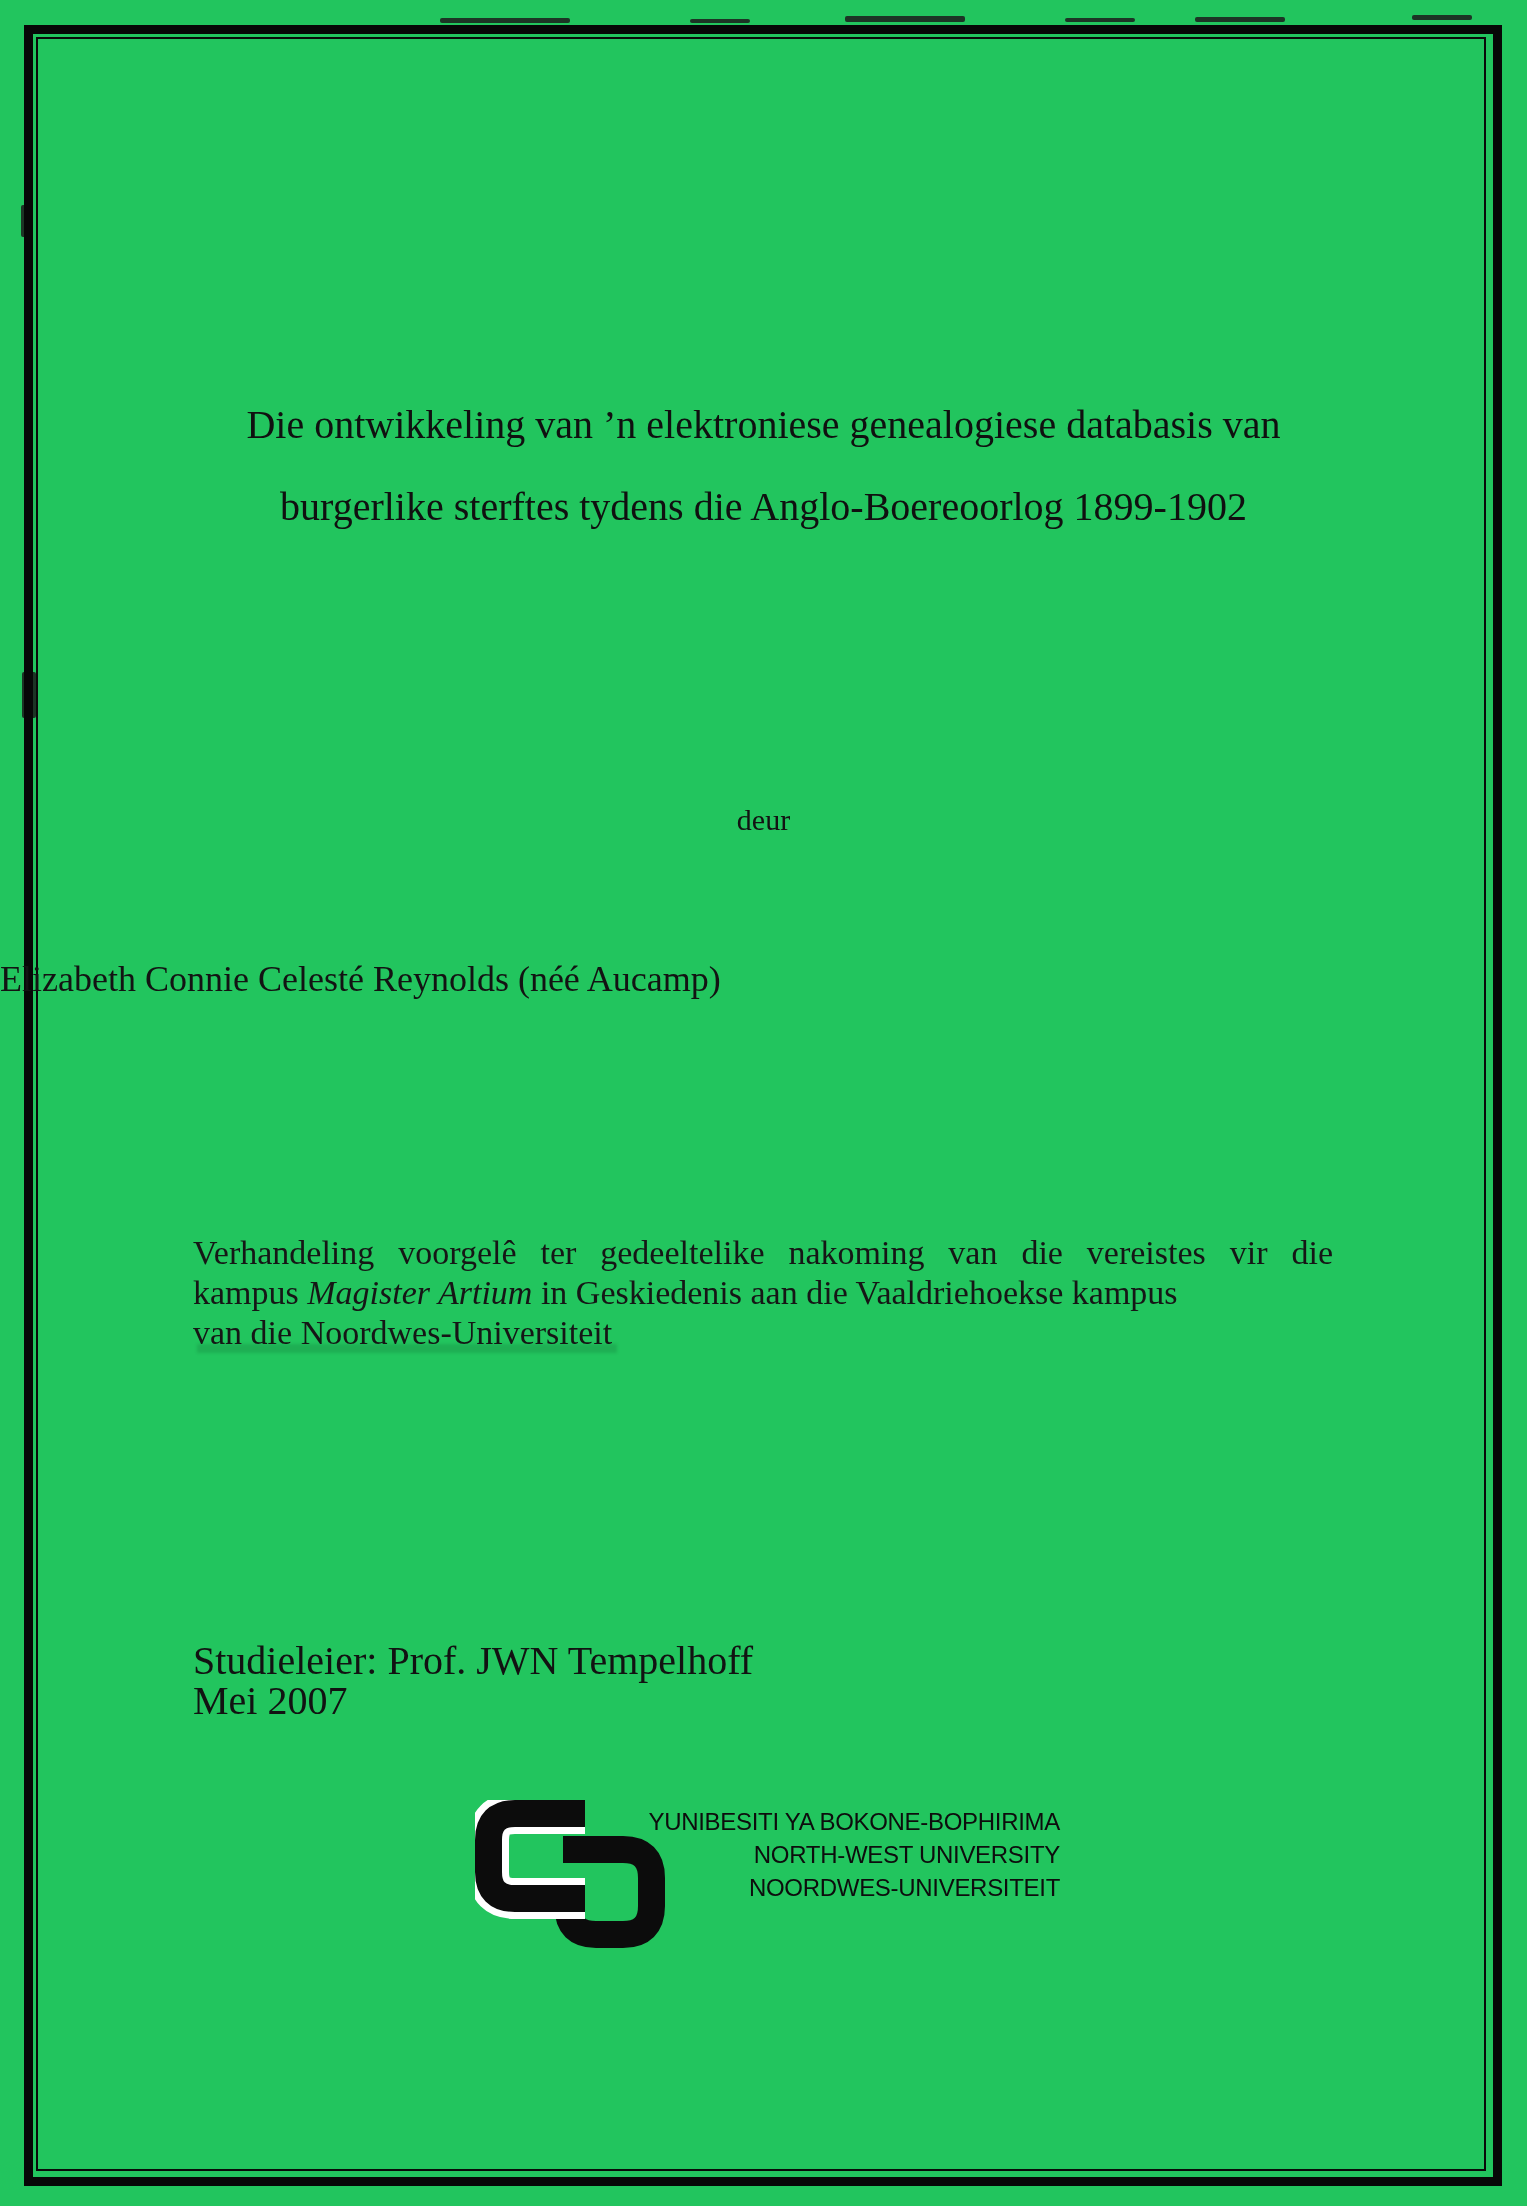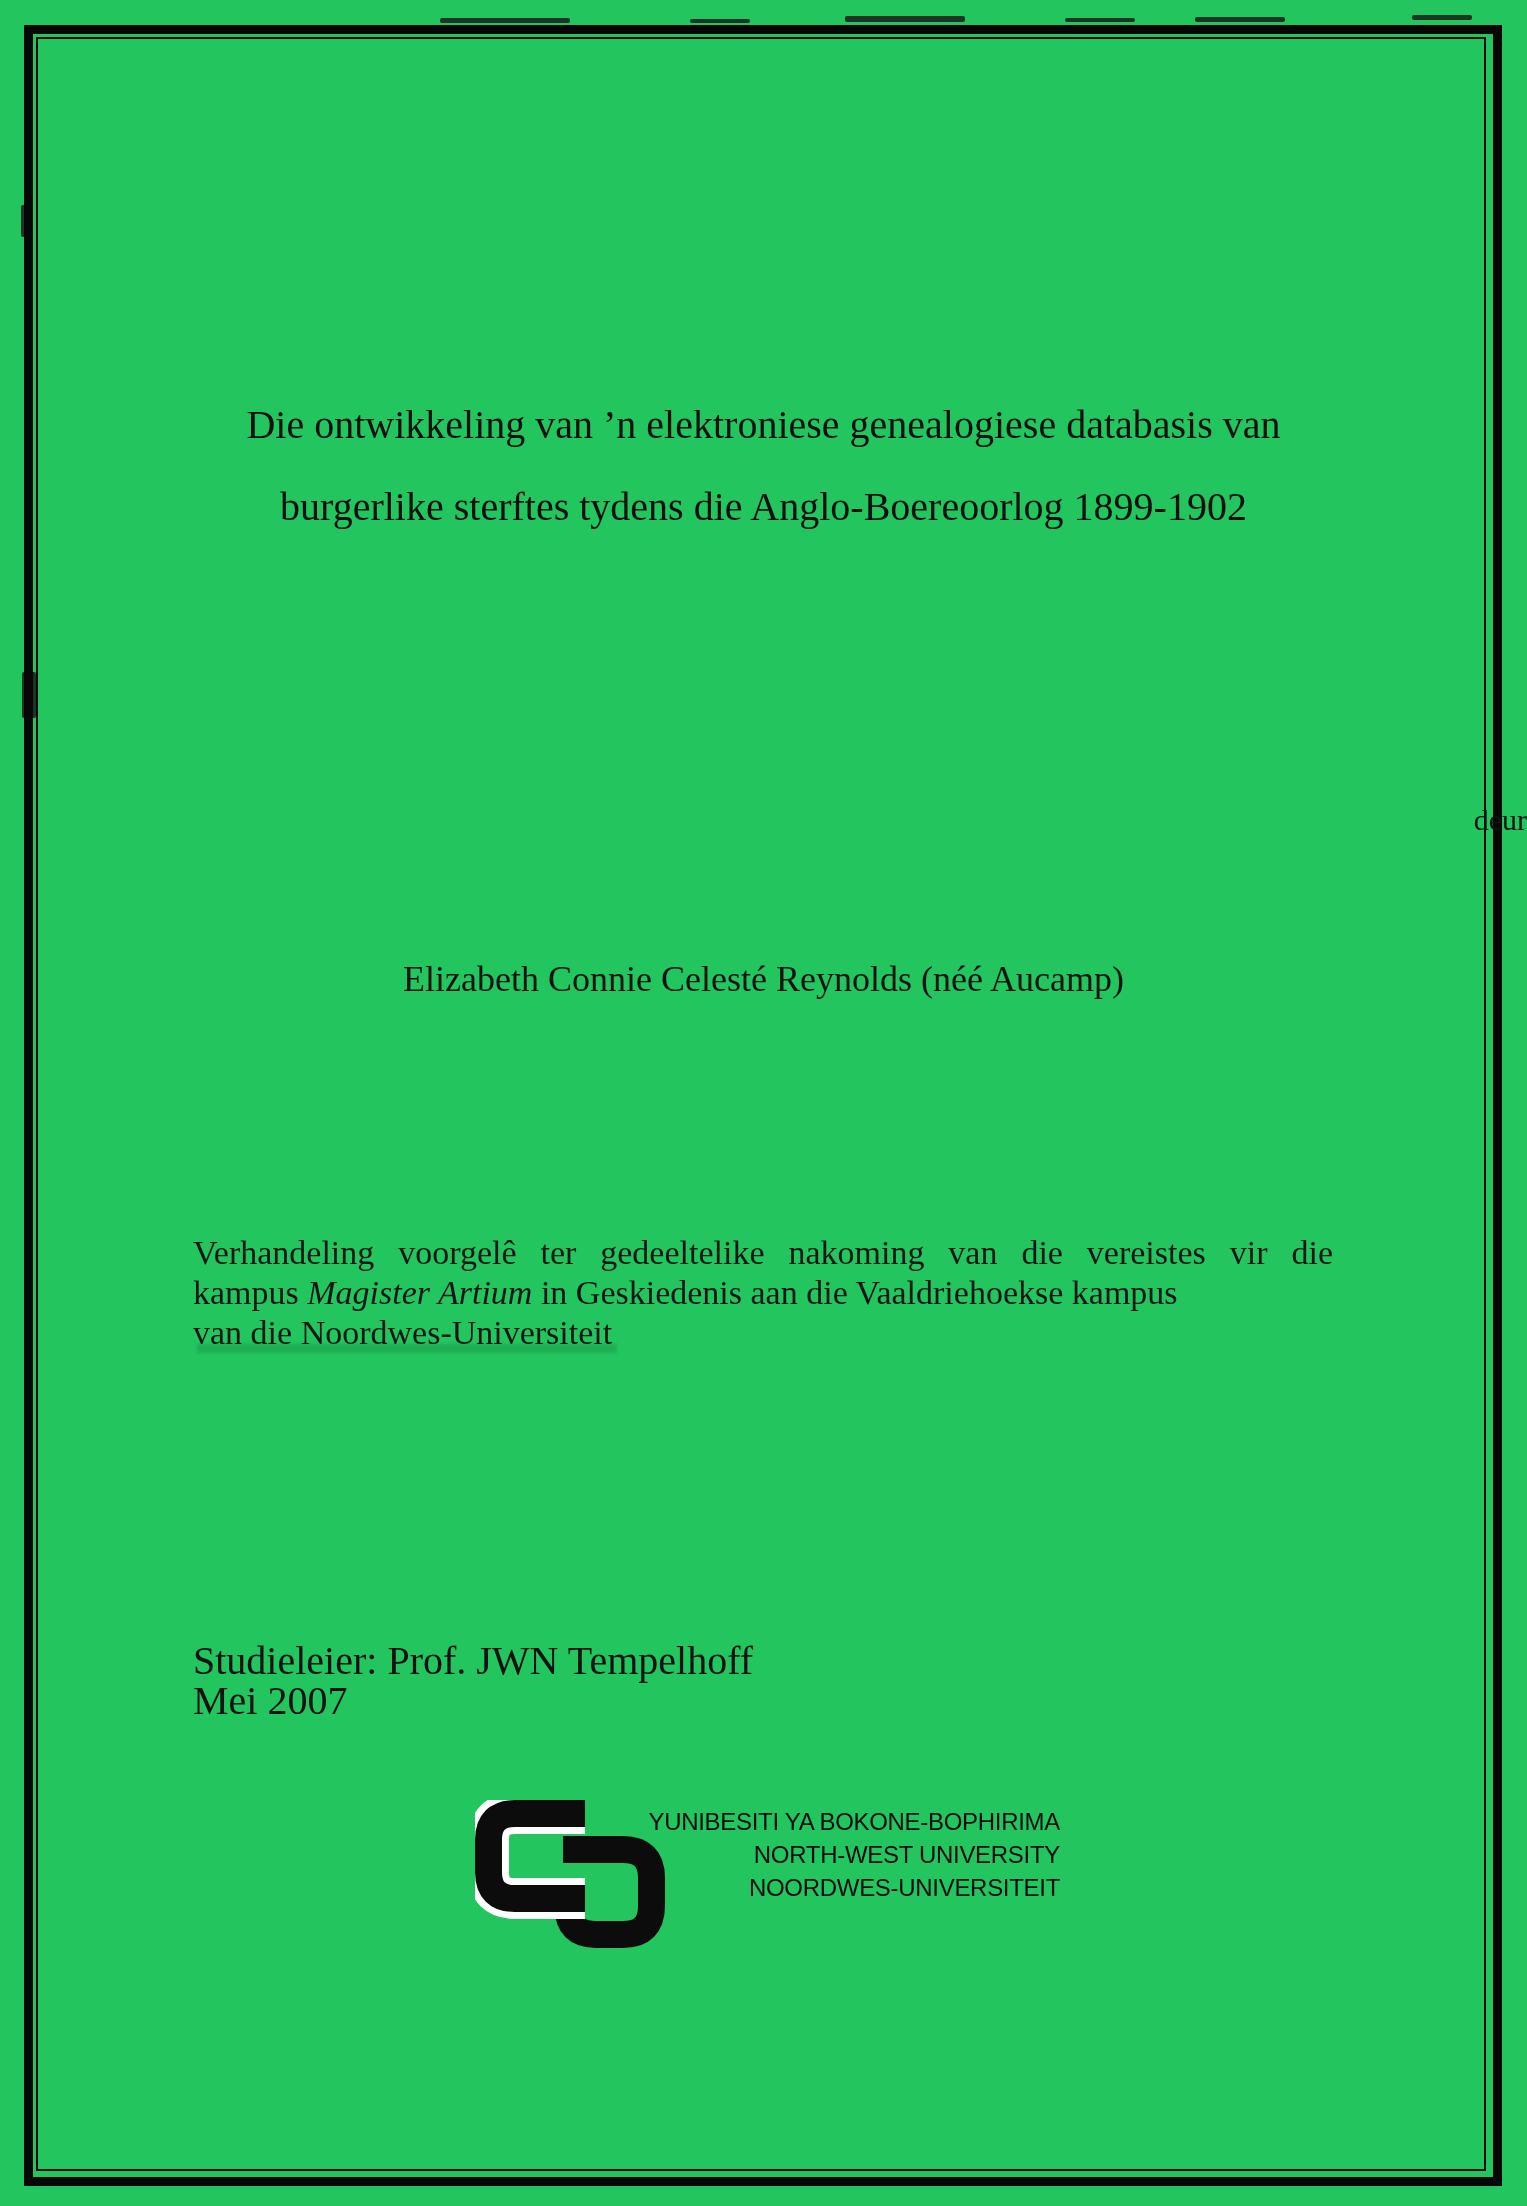--- a/index.html
+++ b/index.html
@@ -42,26 +42,25 @@
   }
 
   .title {
     position: absolute; left: 70px; right: 70px; top: 384px;
     text-align: center;
     font-size: 40px; line-height: 82px;
     color: #101010;
   }
   .byline {
     position: absolute; left: 0; right: 0; top: 801px;
-    text-align: right;
+    text-align: center;
     font-size: 30px; line-height: 38px;
   }
   .author {
     position: absolute; left: 0; right: 0; top: 957px;
-    text-align: center;
     font-size: 36px; line-height: 45px;
   }
   .statement {
     position: absolute; left: 193px; top: 1233px;
     width: 1140px;
     font-size: 34px; line-height: 40px;
     color: #161616;
   }
   .statement .line-justify {
     text-align: justify;

